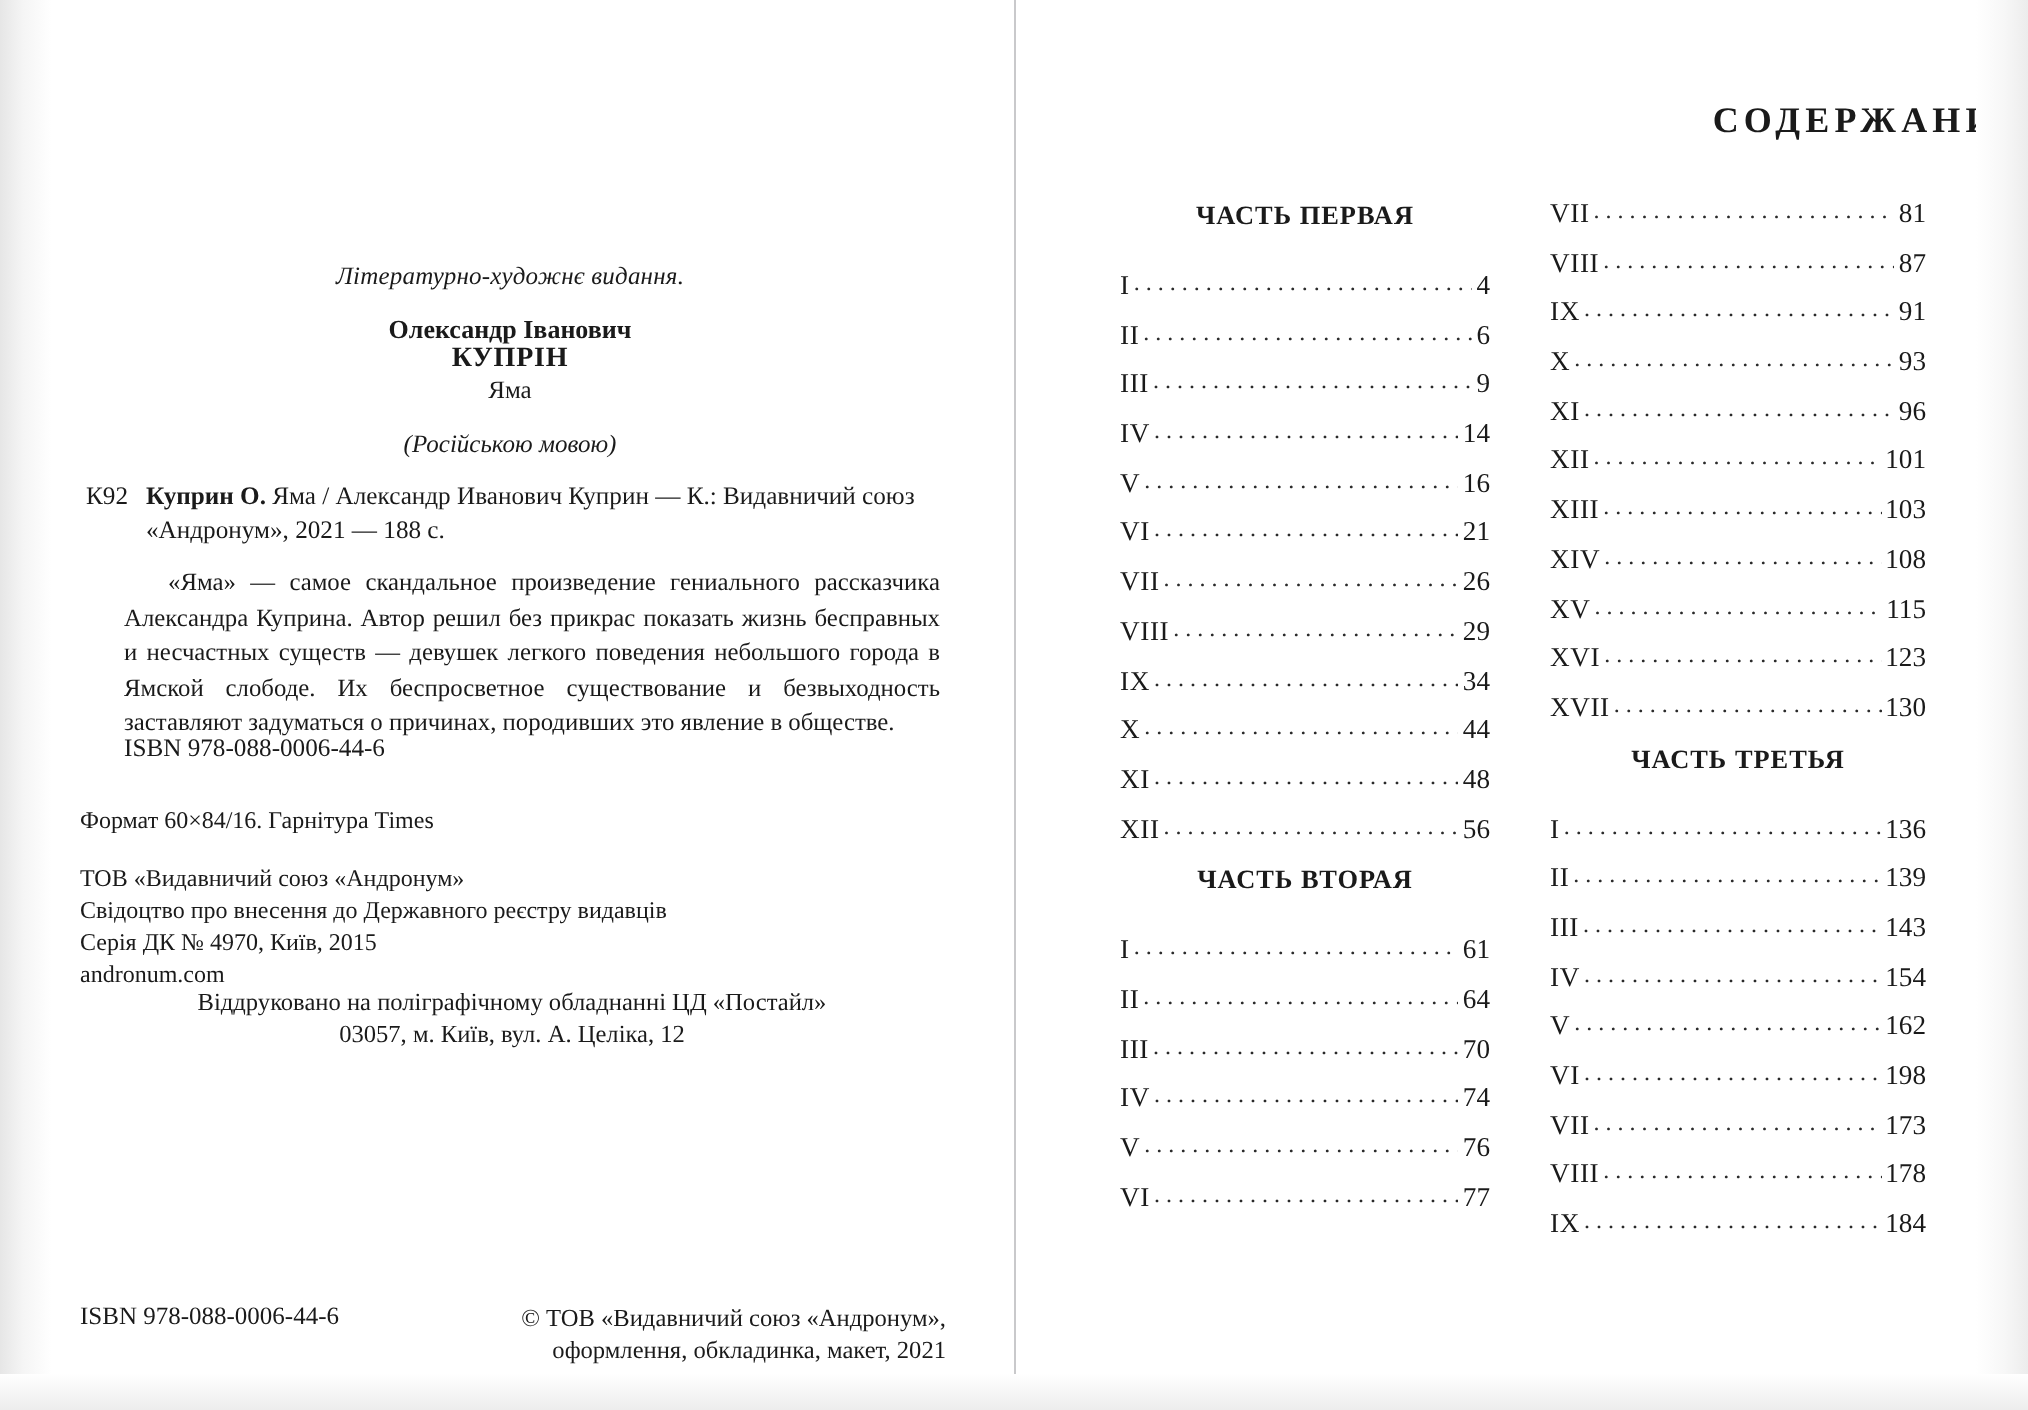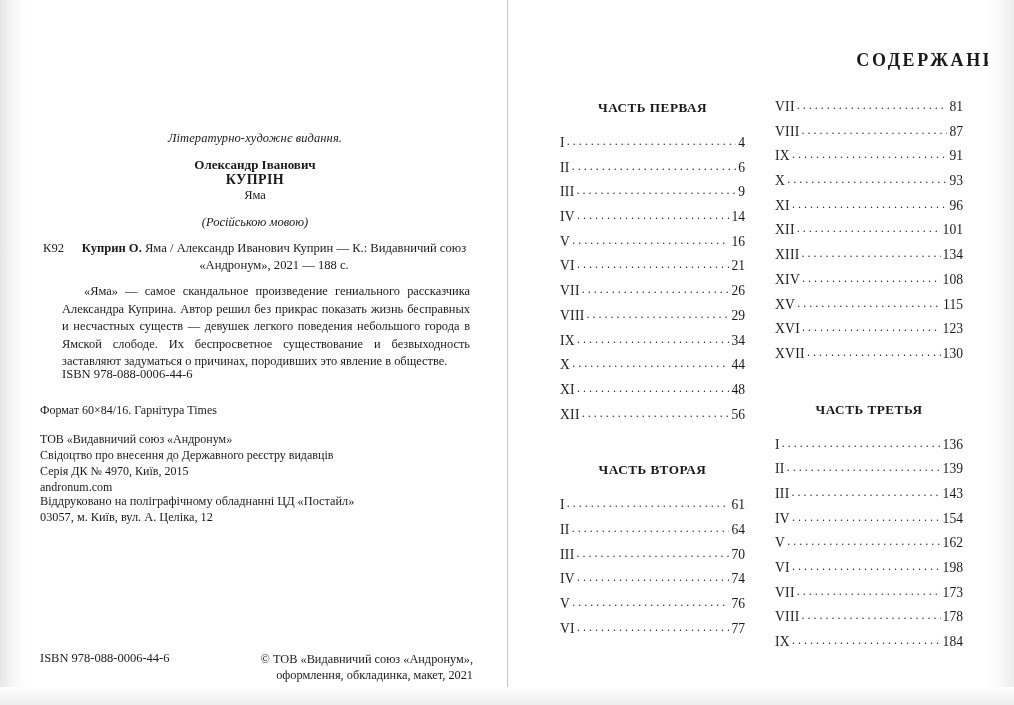--- a/index.html
+++ b/index.html
@@ -97,21 +97,20 @@
     align-items: flex-start;
     font-size: 12.6px;
     line-height: 1.32;
   }
   .cip-code {
     flex: 0 0 30px;
     font-weight: normal;
   }
   .cip-text {
     flex: 1 1 auto;
-    text-align: center;
   }
   .cip-text b { font-weight: bold; }
 
   .annotation {
     position: absolute;
     left: 62px; top: 283px;
     width: 408px;
     font-size: 12.4px;
     line-height: 1.42;
     text-align: justify;
@@ -131,21 +130,21 @@
     text-align: left;
     font-size: 12px;
     line-height: 1.34;
   }
   .spec-gap { height: 13px; }
 
   .printer-block {
     position: absolute;
     left: 40px; top: 493px;
     width: 432px;
-    text-align: left;
+    text-align: center;
     font-size: 12.3px;
     line-height: 1.34;
   }
 
   .footer-left {
     position: absolute;
     left: 40px; top: 651px;
     font-size: 12.5px;
   }
   .footer-right {
@@ -179,21 +178,21 @@
   .toc-col-a { left: 52px; width: 185px; }
   .toc-col-b { left: 267px; width: 188px; }
 
   .part-head {
     text-align: center;
     font-weight: bold;
     font-size: 13.2px;
     letter-spacing: 0.5px;
     margin: 0 0 20px 0;
   }
-  .part-head.spaced-top { margin-top: 30px; }
+  .part-head.spaced-top { }
 
   .toc-entry {
     display: flex;
     align-items: baseline;
     font-size: 13.6px;
     line-height: 1;
     height: 24.7px;
   }
   .toc-roman {
     white-space: nowrap;
@@ -386,21 +385,21 @@
           <span class="toc-page">96</span>
         </div>
         <div class="toc-entry">
           <span class="toc-roman">XII</span>
           <span class="toc-dots">. . . . . . . . . . . . . . . . . . . . . . . . . . . . . . . . . . . . . . . . . . . . . . . . . . . . . . . . . . . . </span>
           <span class="toc-page">101</span>
         </div>
         <div class="toc-entry">
           <span class="toc-roman">XIII</span>
           <span class="toc-dots">. . . . . . . . . . . . . . . . . . . . . . . . . . . . . . . . . . . . . . . . . . . . . . . . . . . . . . . . . . . . </span>
-          <span class="toc-page">134</span>
+          <span class="toc-page">103</span>
         </div>
         <div class="toc-entry">
           <span class="toc-roman">XIV</span>
           <span class="toc-dots">. . . . . . . . . . . . . . . . . . . . . . . . . . . . . . . . . . . . . . . . . . . . . . . . . . . . . . . . . . . . </span>
           <span class="toc-page">108</span>
         </div>
         <div class="toc-entry">
           <span class="toc-roman">XV</span>
           <span class="toc-dots">. . . . . . . . . . . . . . . . . . . . . . . . . . . . . . . . . . . . . . . . . . . . . . . . . . . . . . . . . . . . </span>
           <span class="toc-page">115</span>

